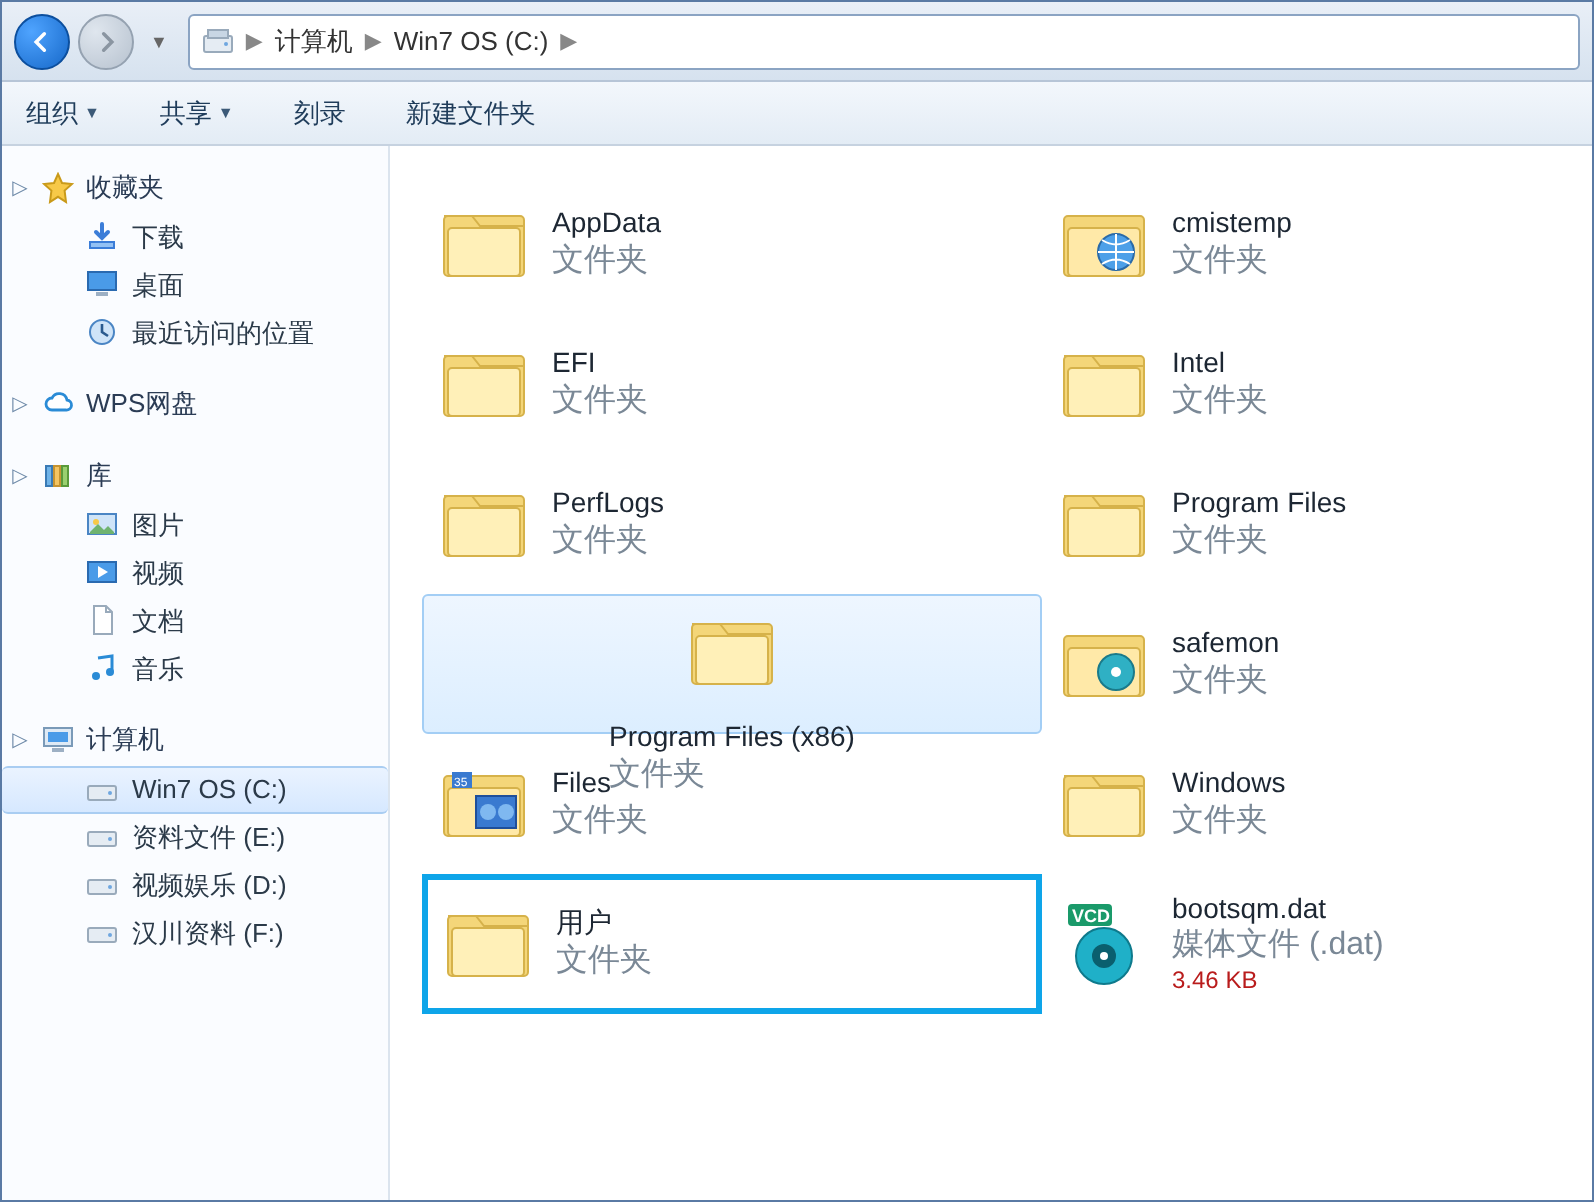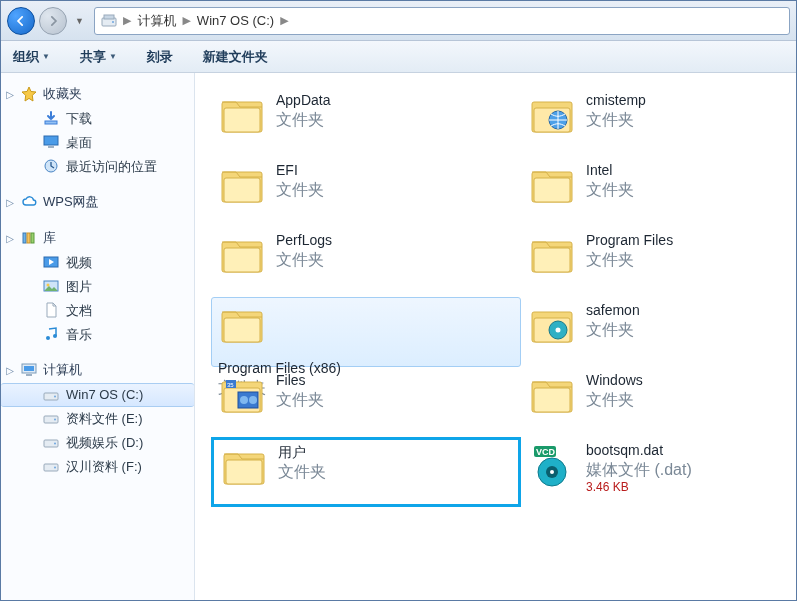--- a/index.html
+++ b/index.html
@@ -10,38 +10,38 @@
   .addressbar { height:40px; background:linear-gradient(#e9eff7,#d6e2ef); display:flex; align-items:center; padding:0 6px; border-bottom:1px solid #b7c5d7; gap:4px; }
   .navbtn { width:28px; height:28px; border-radius:50%; display:flex; align-items:center; justify-content:center; color:#fff; }
   .navbtn.back { background:radial-gradient(circle at 30% 30%, #4fa4ff, #1668c9); border:1px solid #0c4f9e; }
   .navbtn.forward { background:radial-gradient(circle at 30% 30%, #dfe6ee, #b7c2cf); border:1px solid #95a2b1; color:#6f7a86; }
   .navbtn svg { width:14px; height:14px; }
   .addrbox { flex:1; height:28px; background:#fff; border:1px solid #8ba4c3; border-radius:3px; display:flex; align-items:center; padding:0 6px; font-size:13px; color:#333; gap:6px; margin-left:6px; }
   .addrbox .crumb-sep { color:#888; font-size:11px; }
   .dropdown-arrow { font-size:9px; color:#666; margin-left:4px; }
 
   
-  .toolbar { height:32px; background:linear-gradient(#f3f7fc,#e3ecf5); border-bottom:1px solid #c6d2e0; display:flex; align-items:center; padding:0 10px; font-size:13px; color:#1f3c5a; gap:26px;font-weight:bold; }
+  .toolbar { height:32px; background:linear-gradient(#f3f7fc,#e3ecf5); border-bottom:1px solid #c6d2e0; display:flex; align-items:center; padding:0 10px; font-size:13px; color:#1f3c5a; gap:26px; }
   .toolbar .tbitem { display:flex; align-items:center; gap:3px; padding:3px 2px; }
   .toolbar .tbitem .mini-arrow { font-size:8px; color:#3c5a78; }
 
   
   .body { flex:1; display:flex; min-height:0; }
   .sidebar { width:194px; background:#fafcff; border-right:1px solid #dbe4ee; overflow:hidden auto; font-size:13px; color:#2b3a49; padding-top:4px; }
   .side-group { margin:6px 0 12px 0; }
   .side-head { display:flex; align-items:center; gap:6px; padding:2px 6px 4px 18px; color:#2b3c55; }
   .side-item { display:flex; align-items:flex-start; gap:7px; padding:3px 6px 3px 42px; }
   .side-item.selected { background:linear-gradient(#eaf3ff,#d6e8ff); border:1px solid #a9cdf2; border-left:none; border-right:none; border-radius:3px; }
   .tree-arrow { color:#6d89a8; font-size:10px; width:10px; text-align:center; margin-left:-14px; }
   .sicon { width:16px; height:16px; flex:0 0 16px; display:flex; align-items:center; justify-content:center; }
 
   
   .content { flex:1; position:relative; overflow:auto; padding:14px 10px 10px 16px; background:#fff; }
   .items { display:grid; grid-template-columns: repeat(2, 310px); grid-auto-rows:70px; gap:0; }
-  .item { display:flex; align-items:flex-start; gap:10px; padding:4px 6px; border:1px solid transparent; }
+  .item { display:flex; align-items:center; gap:10px; padding:4px 6px; border:1px solid transparent; }
   .item.selected { background:linear-gradient(#eef6ff,#dceeff); border:1px solid #a3cef5; border-radius:3px;flex-direction:column; }
   .item.highlighted { border:3px solid #0ea5e9; border-radius:0; }
   .item .bigicon { width:48px; height:48px; flex:0 0 48px; }
   .item .meta { display:flex; flex-direction:column; line-height:1.25; }
   .item .name { font-size:14px; color:#1d2733; }
   .item .type { font-size:16px; color:#7a8896; }
   .item .size { font-size:12px; color:#b91c1c; }
 
   
   .folder-svg rect.back { fill:#f4d679; stroke:#d6b24a; }
@@ -161,35 +161,35 @@
                 <rect x="2" y="3" width="3" height="10" fill="#6fb3e8" stroke="#3a7ab5"></rect>
                 <rect x="6" y="3" width="3" height="10" fill="#f4c461" stroke="#c69331"></rect>
                 <rect x="10" y="3" width="3" height="10" fill="#9ad06f" stroke="#5a9a3a"></rect>
               </svg>
             </span>
           <span>库</span>
         </div>
         <div class="side-item">
           <span class="sicon">
               <svg viewBox="0 0 16 16">
-                <rect x="1" y="3" width="14" height="10" fill="#4a9be8" stroke="#2a6ab0"></rect>
-                <path d="M6 5l5 3-5 3z" fill="#fff"></path>
-              </svg>
-            </span>
-          <span>视频</span>
-        </div>
-        <div class="side-item">
-          <span class="sicon">
-              <svg viewBox="0 0 16 16">
                 <rect x="1" y="3" width="14" height="10" fill="#cfe4f8" stroke="#4a85c4"></rect>
                 <circle cx="5" cy="7" r="1.5" fill="#f7c948"></circle>
                 <path d="M2 12l4-4 3 3 2-2 3 3v1H2z" fill="#6fb36f"></path>
               </svg>
             </span>
           <span>图片</span>
+        </div>
+        <div class="side-item">
+          <span class="sicon">
+              <svg viewBox="0 0 16 16">
+                <rect x="1" y="3" width="14" height="10" fill="#4a9be8" stroke="#2a6ab0"></rect>
+                <path d="M6 5l5 3-5 3z" fill="#fff"></path>
+              </svg>
+            </span>
+          <span>视频</span>
         </div>
         <div class="side-item">
           <span class="sicon">
               <svg viewBox="0 0 16 16">
                 <path d="M4 1h6l3 3v11H4z" fill="#fff" stroke="#9ab"></path>
                 <path d="M10 1v3h3" fill="none" stroke="#9ab"></path>
               </svg>
             </span>
           <span>文档</span>
         </div>

